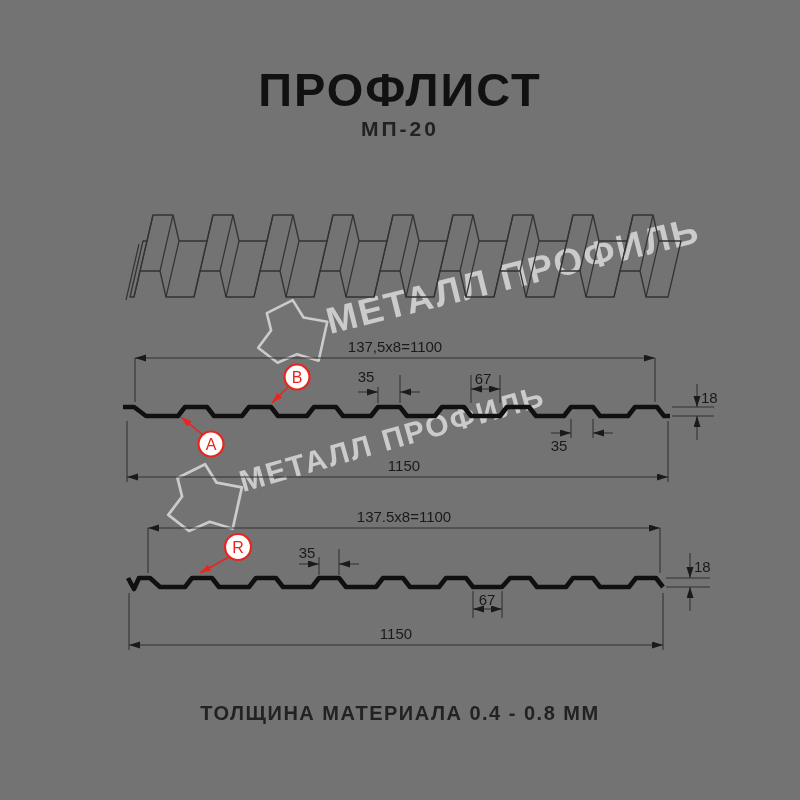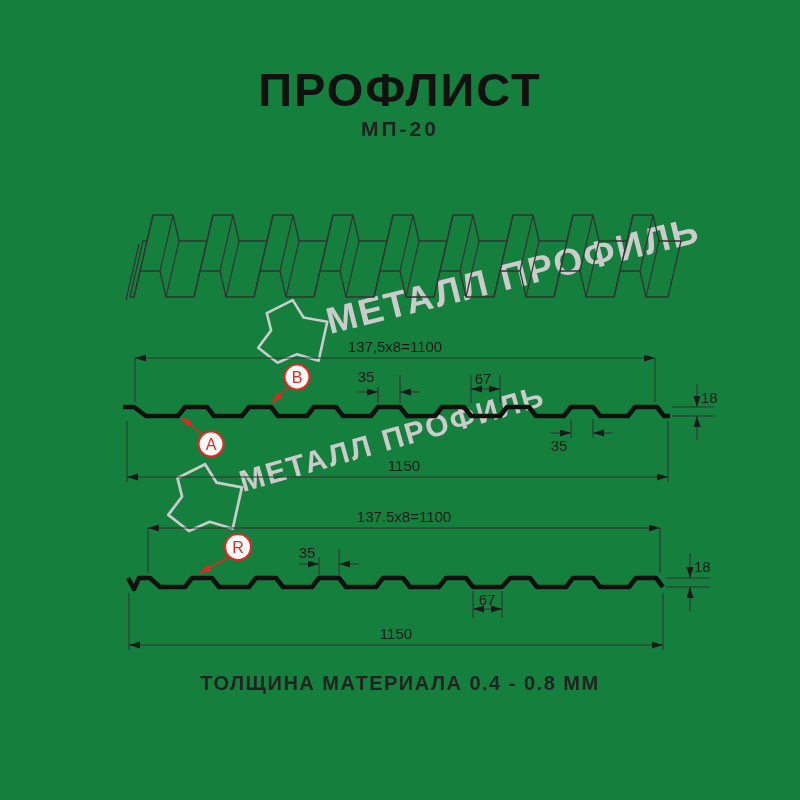--- a/index.html
+++ b/index.html
@@ -1,21 +1,21 @@
 <!DOCTYPE html>
 <html><head>
 <meta charset="utf-8">
 <style>
   html,body{margin:0;padding:0;background:#ffffff;}
-  .page{position:relative;width:800px;height:800px;background:#15803d;overflow:hidden;
+  .page{position:relative;width:800px;height:800px;background:#737373;overflow:hidden;
         font-family:"Liberation Sans",sans-serif;}
   .hdr{position:absolute;left:0;top:62px;width:800px;text-align:center;}
   .hdr .title{font-size:47px;font-weight:bold;letter-spacing:2px;color:#111;}
   .hdr .subtitle{margin-top:0;font-size:21px;font-weight:600;letter-spacing:3px;color:#222;}
-  .ftr{position:absolute;left:0;top:672px;width:800px;text-align:center;
+  .ftr{position:absolute;left:0;top:702px;width:800px;text-align:center;
        font-size:20px;font-weight:600;letter-spacing:1.5px;color:#222;}
   svg{position:absolute;left:0;top:0;}
   .thin{stroke:#333;stroke-width:1.2;fill:none;}
   .sil{stroke:#333;stroke-width:1.3;fill:none;stroke-linejoin:round;}
   .prof{stroke:#101010;stroke-width:4.6;fill:none;stroke-linejoin:round;stroke-linecap:butt;}
   .dim{stroke:#333;stroke-width:1.1;fill:none;}
   .dimtxt{font-family:"Liberation Sans",sans-serif;font-size:15px;fill:#1a1a1a;}
   .wm{font-family:"Liberation Sans",sans-serif;font-weight:bold;fill:#cbcbcb;letter-spacing:2px;}
   .wmlogo{stroke:#cbcbcb;stroke-width:2.4;fill:none;stroke-linejoin:round;}
   .redln{stroke:#e8251f;stroke-width:1.6;fill:none;}

